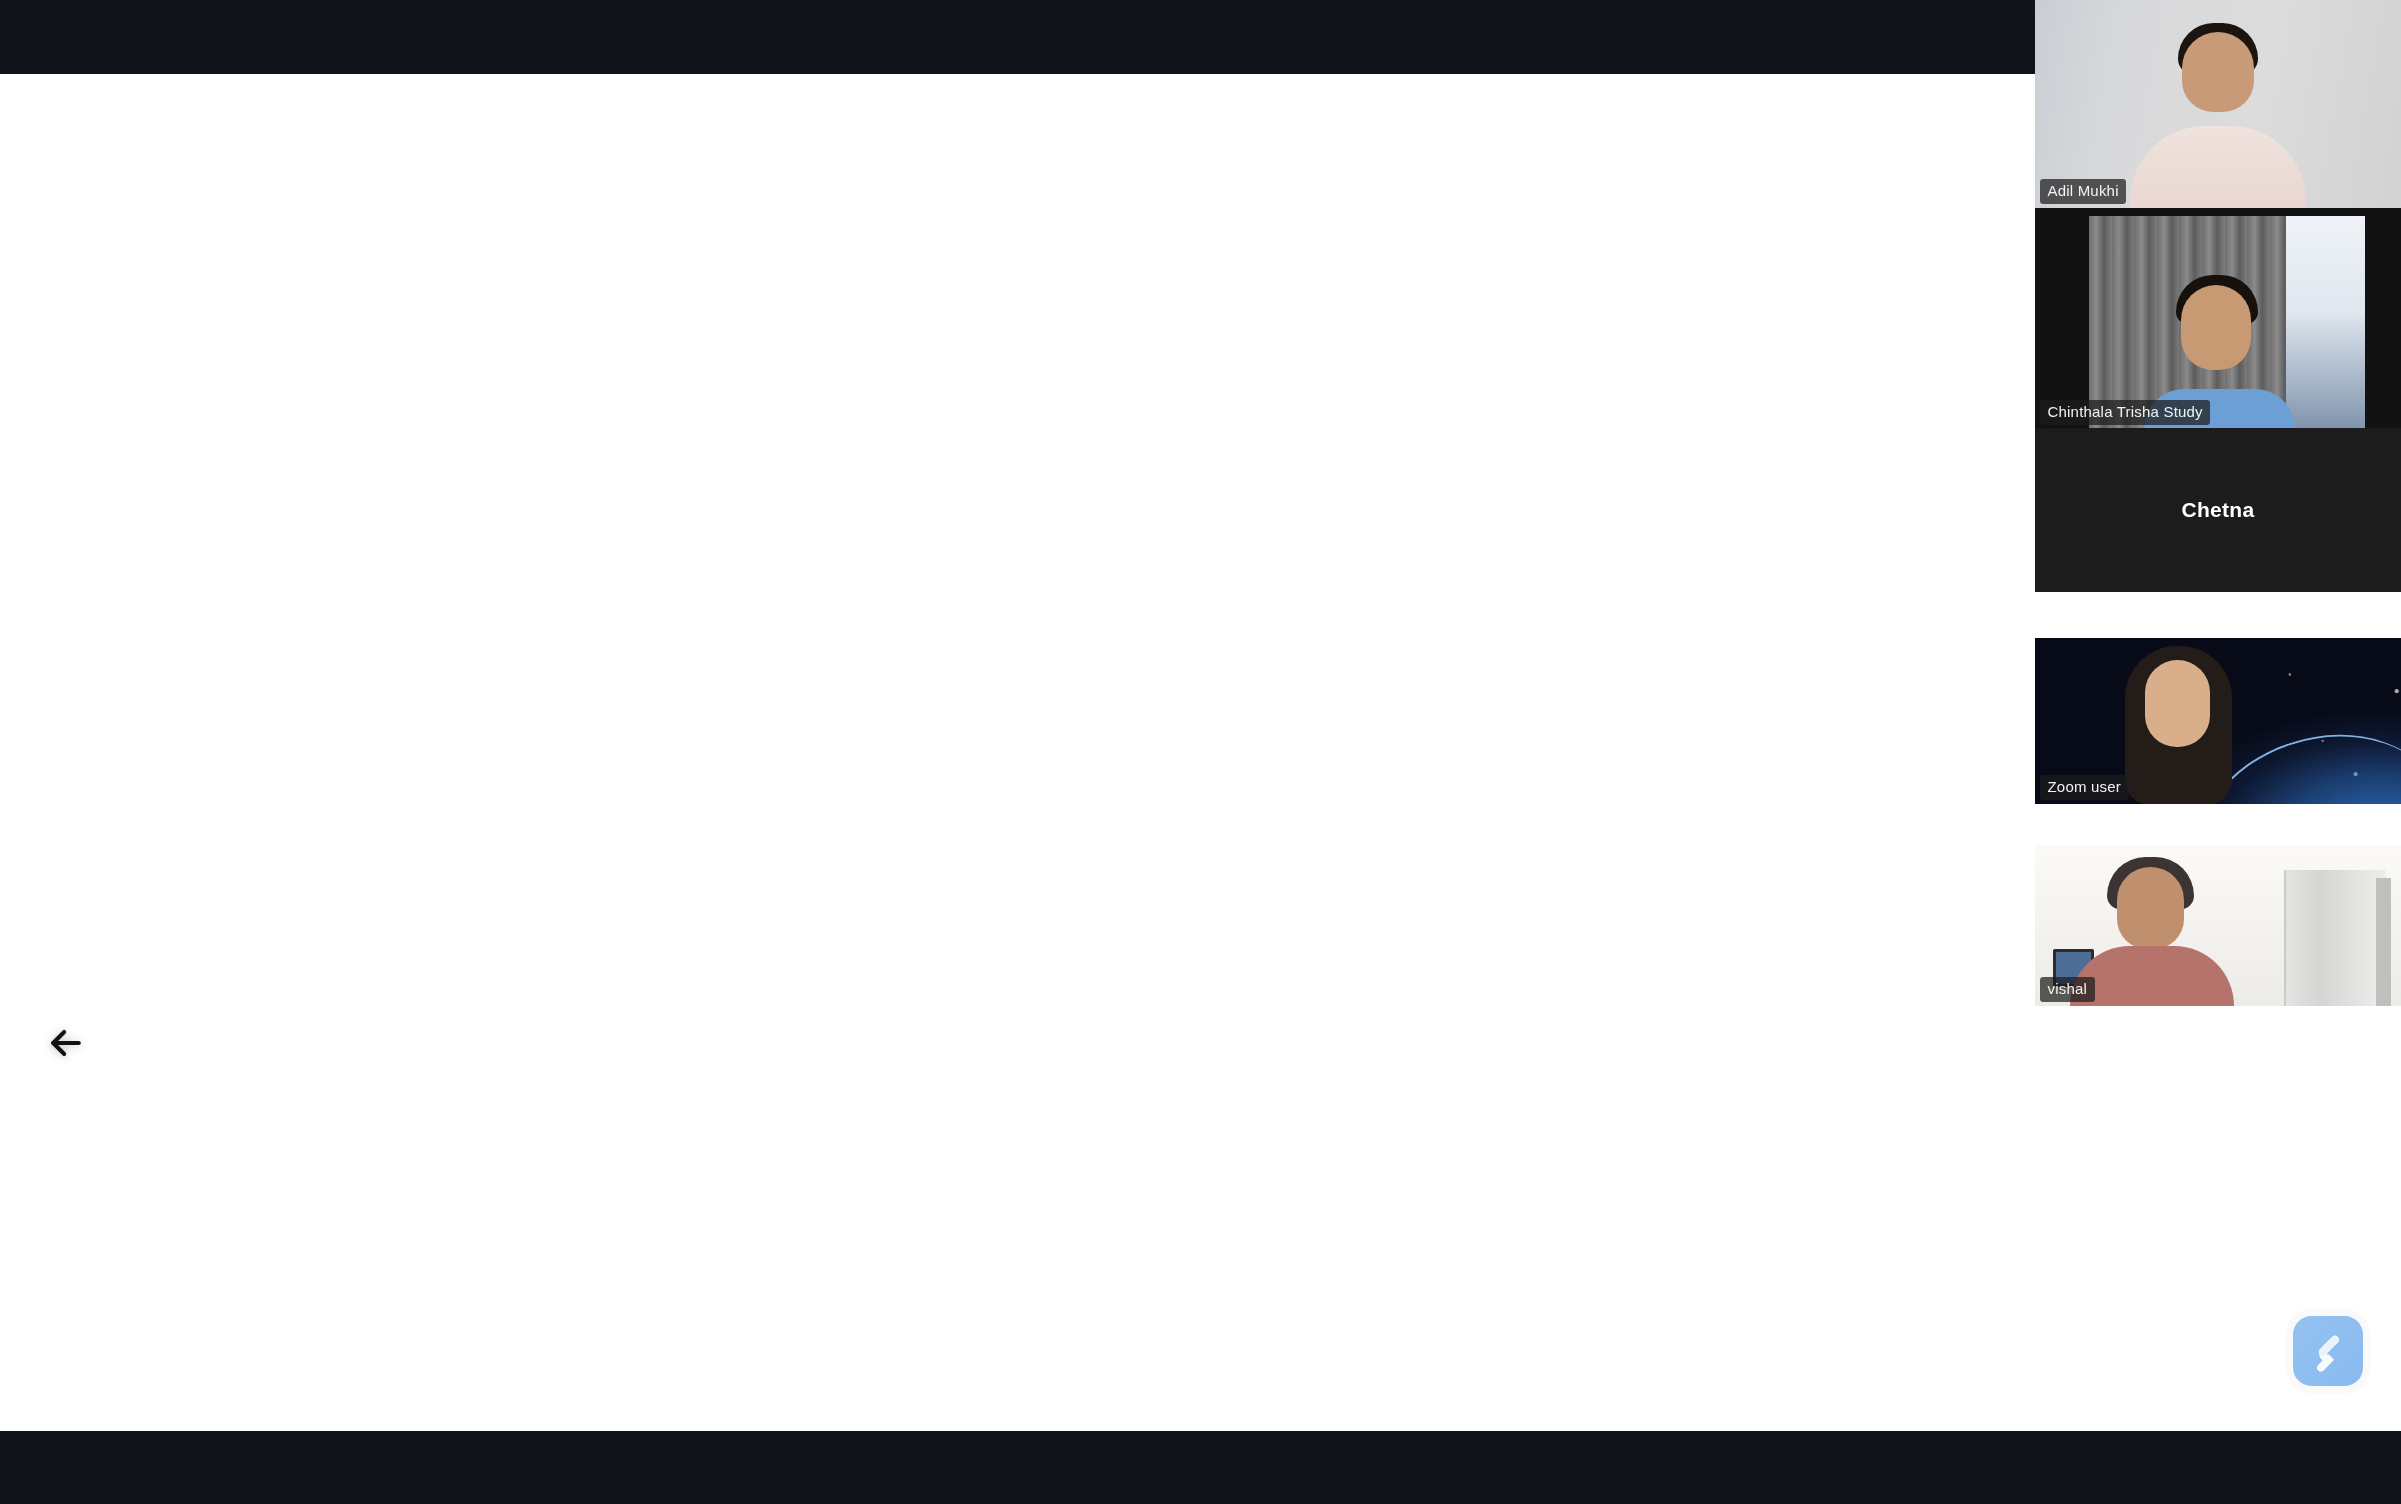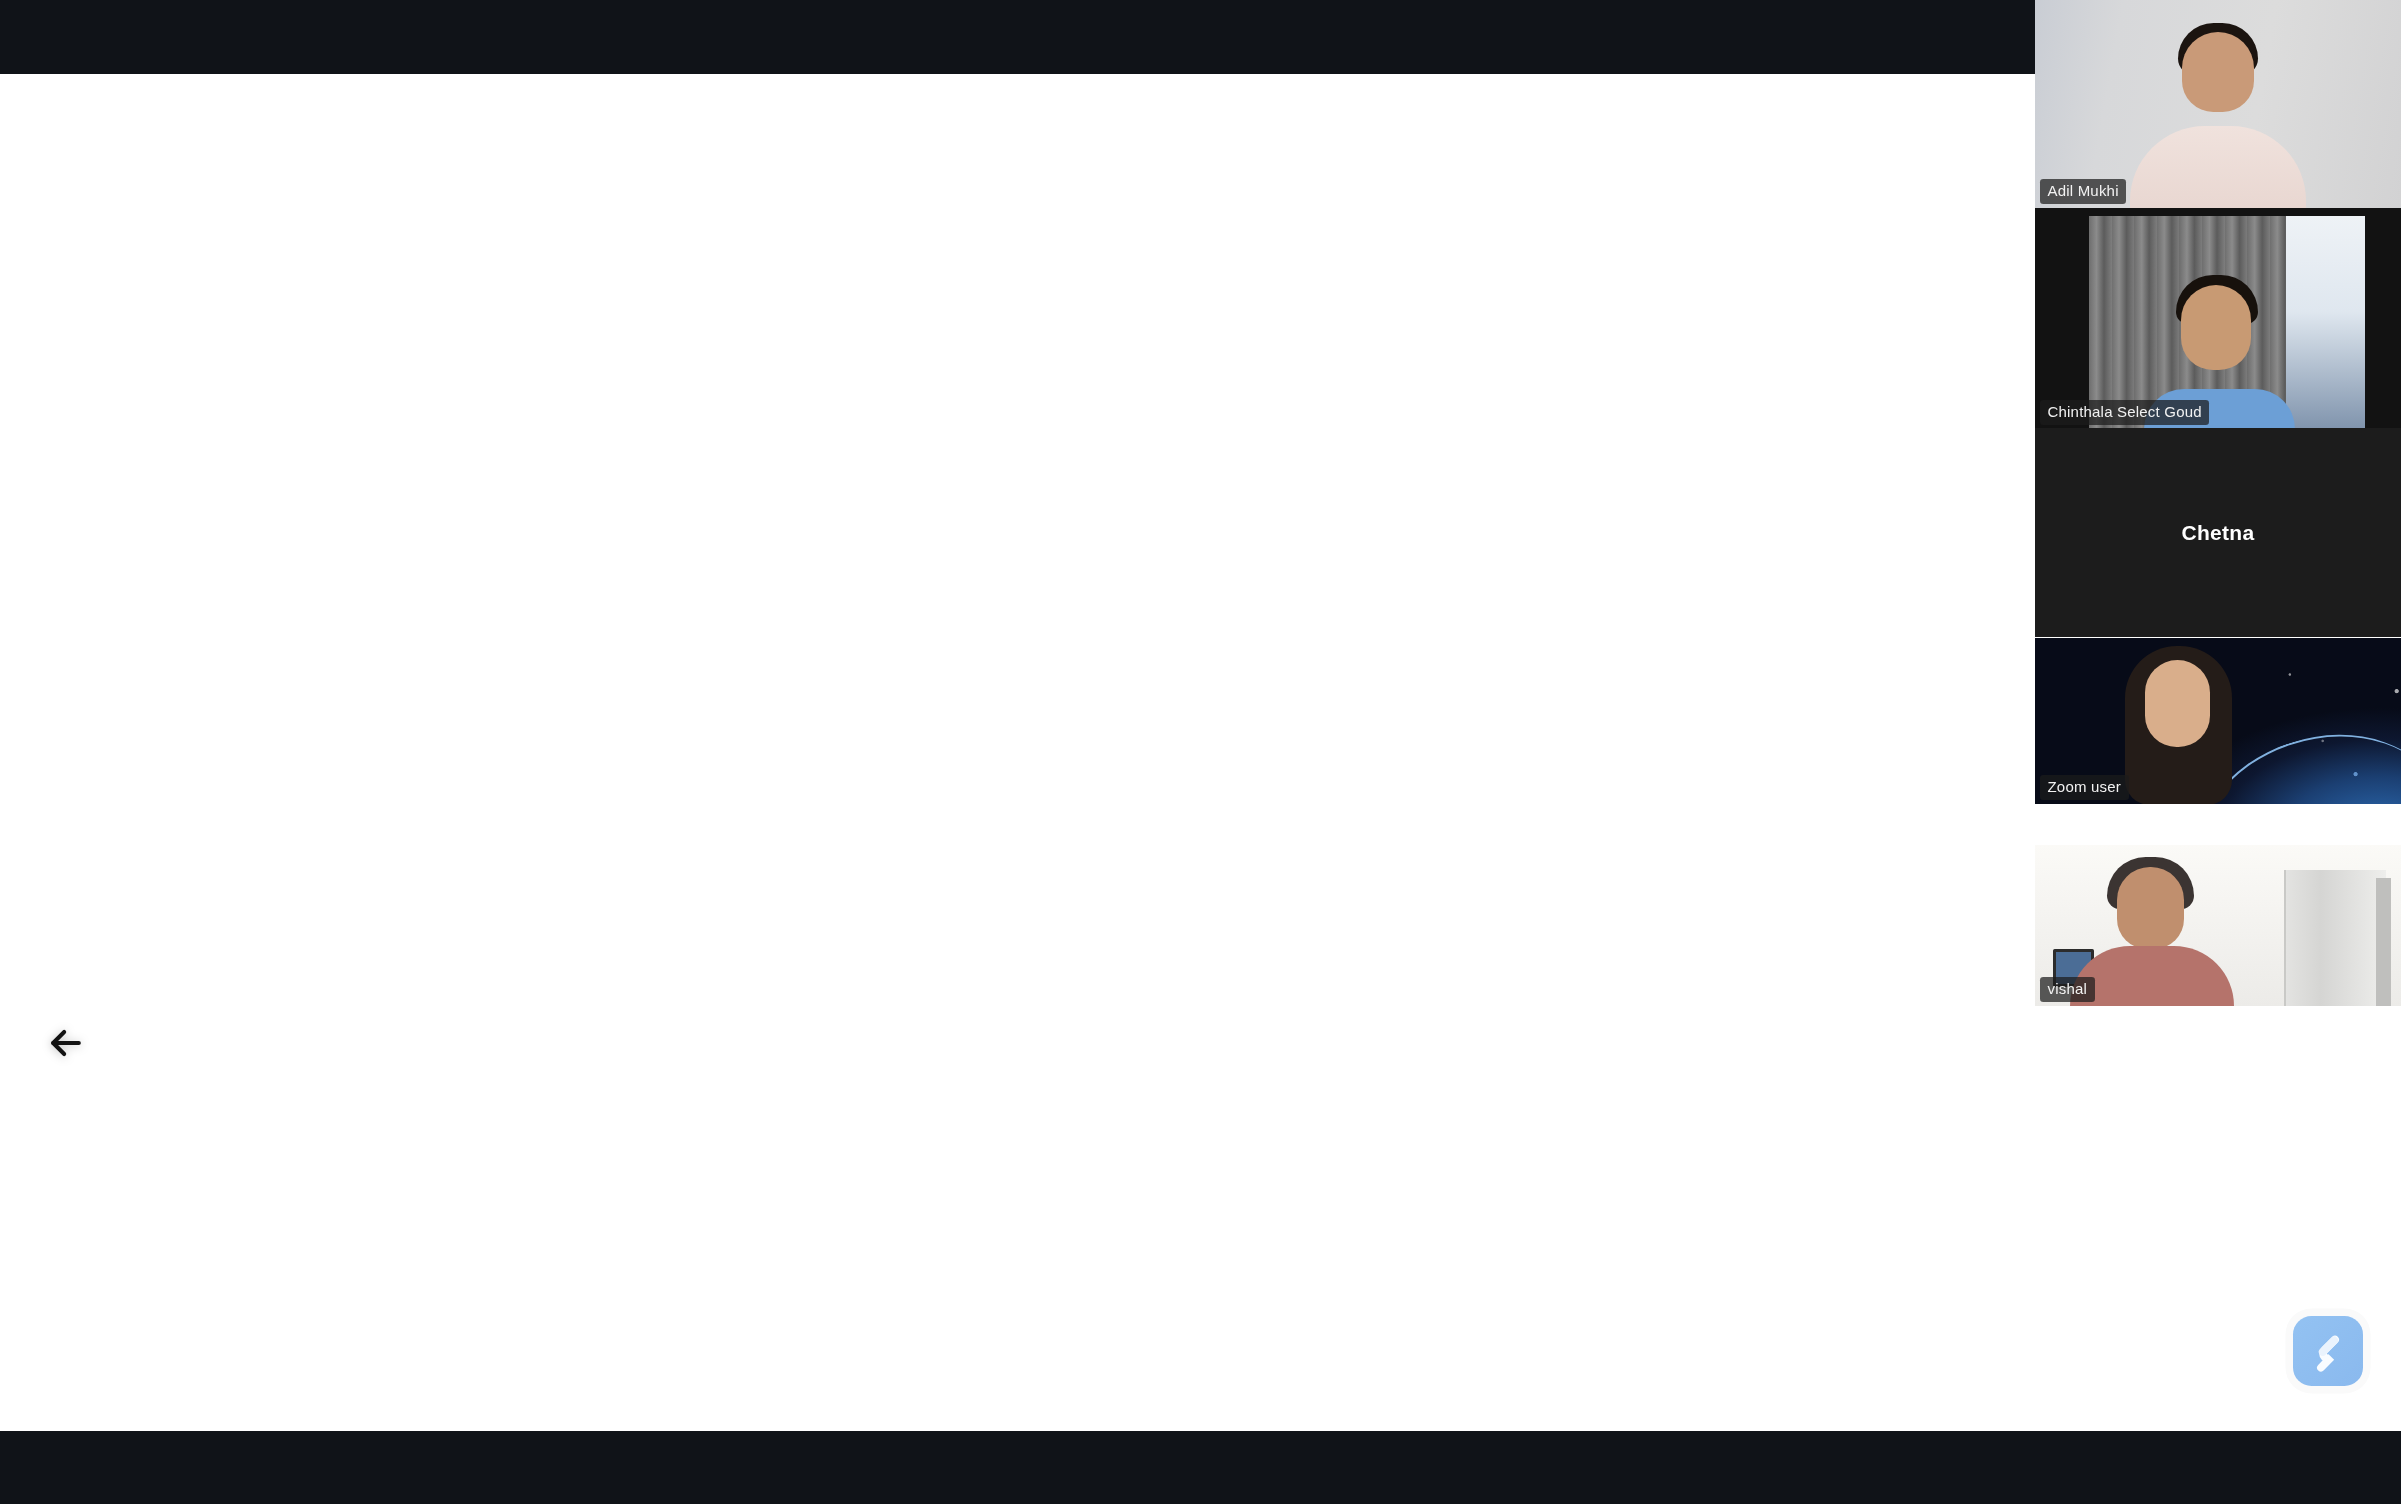--- a/index.html
+++ b/index.html
@@ -231,21 +231,21 @@
     position:absolute; left:141px; top:67px;
     width:82px; height:49px; border-radius:41px 41px 13.4px 13.4px;
     background:#17110c;
   }
   #tile-2 .shirt {
     position:absolute; left:109px; bottom:0; width:151px; height:40px;
     border-radius:59px 59px 0 0; background:#6c9fd6;
   }
 
   
-  #tile-3 { top: 428px; height: 209px; background:#1c1c1c; }
+  #tile-3 { top: 428px; height: 164px; background:#1c1c1c; }
 
   
   #tile-4 { top: 638px; height: 166px; background:#701a75;padding-left:45px; }
   #tile-4 .bg {
     position:absolute; inset:0;
     background:
       radial-gradient(circle at 78% 82%, rgba(120,175,235,.75) 0 1.7px, transparent 2.5px),
       radial-gradient(circle at 62% 22%, rgba(255,255,255,.55) 0 0.8px, transparent 1.7px),
       radial-gradient(circle at 88% 32%, rgba(255,255,255,.65) 0 1.7px, transparent 2.5px),
       radial-gradient(circle at 70% 62%, rgba(255,255,255,.4) 0 0.8px, transparent 1.7px),
@@ -356,21 +356,21 @@
       <div class="body"></div>
       <div class="tile-name">Adil Mukhi</div>
     </div>
 
     <div class="tile" id="tile-2">
       <div class="bg"></div>
       <div class="sky"></div>
       <div class="hair"></div>
       <div class="head"></div>
       <div class="shirt"></div>
-      <div class="tile-name">Chinthala Select Goud</div>
+      <div class="tile-name">Chinthala Trisha Study</div>
     </div>
 
     <div class="tile" id="tile-3">
       <div class="tile-center-name">Chetna</div>
     </div>
 
     <div class="tile" id="tile-4">
       <div class="bg"></div>
       <div class="earth-arc"></div>
       <div class="hair"></div>

